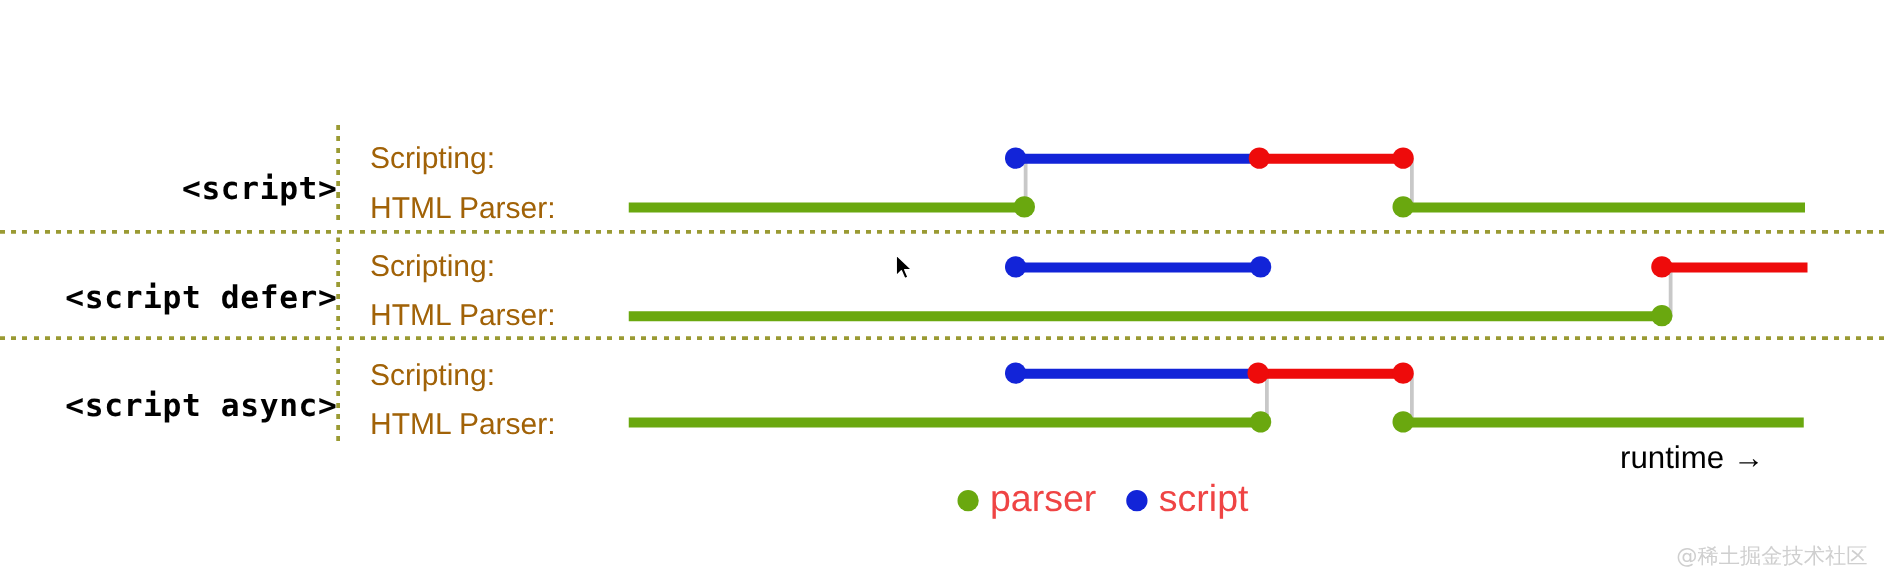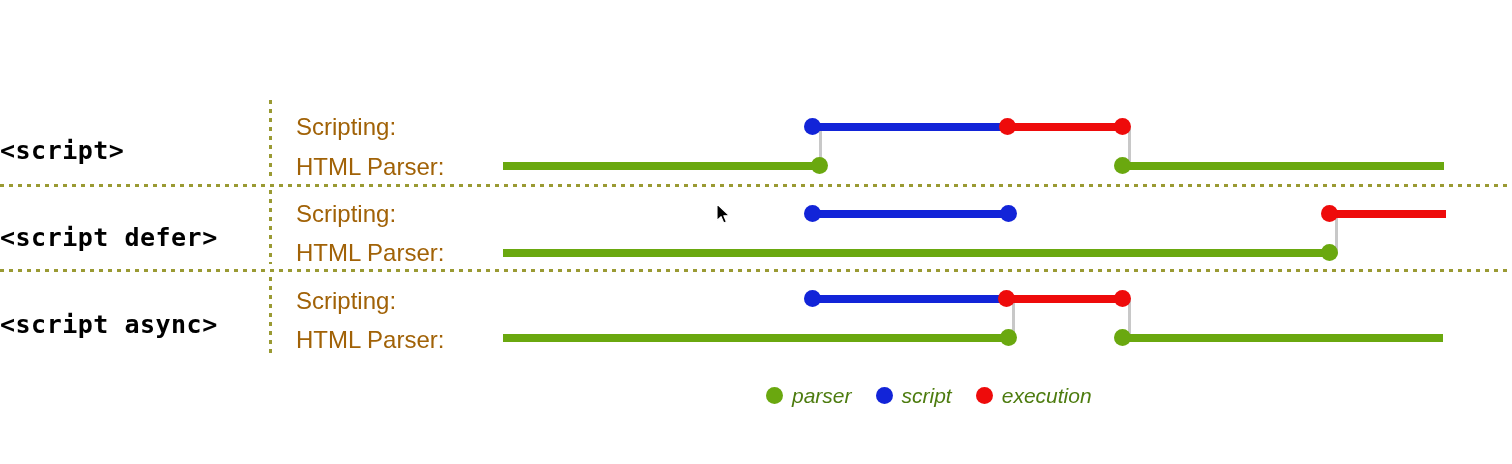--- a/index.html
+++ b/index.html
@@ -26,21 +26,21 @@
 
   
   .tag-label {
     position: absolute;
     font-family: "DejaVu Sans Mono", "Liberation Mono", monospace;
     font-weight: bold;
     font-size: 25px;
     color: #000000;
     letter-spacing: 0.5px;
     white-space: nowrap;
-    text-align: left;
+    text-align: right;
     width: 270px;
     left: 0;
   }
 
   
   .track-caption {
     position: absolute;
     left: 296px;
     font-family: "Liberation Sans", sans-serif;
     font-size: 24px;
@@ -121,26 +121,25 @@
     align-items: center;
     gap: 9px;
   }
   .legend-swatch {
     width: 17px;
     height: 17px;
     border-radius: 50%;
     display: block;
   }
   .legend-text {
-    font-size: 21px;
-    color: #4d7c0f;
+    font-size: 30px;
+    color: #ef4444;
     font-family: "Liberation Sans", sans-serif;
     white-space: nowrap;
     line-height: 1;
-    font-style: italic;
   }
 
   
   #watermark {
     position: absolute;
     right: 18px;
     bottom: 8px;
     font-size: 17px;
     color: #cfcfcf;
     font-family: "DejaVu Sans", sans-serif;
@@ -229,34 +228,32 @@
     <div class="seg blue" style="left:812px; top:295px; width:196px;"></div>
     <div class="seg red" style="left:1006px; top:295px; width:118px;"></div>
 
     <div class="dot blue" style="left:804px; top:290px;"></div>
     <div class="dot red" style="left:998px; top:290px;"></div>
     <div class="dot red" style="left:1114px; top:290px;"></div>
     <div class="dot green" style="left:1000px; top:329px;"></div>
     <div class="dot green" style="left:1114px; top:329px;"></div>
   </div>
 
+  <div id="runtime-label">runtime →</div>
 
   <div id="legend">
     <div class="legend-item">
       <span class="legend-swatch" style="background:#6aa80f;"></span>
       <span class="legend-text">parser</span>
     </div>
     <div class="legend-item">
       <span class="legend-swatch" style="background:#1224d8;"></span>
       <span class="legend-text">script</span>
     </div>
-    <div class="legend-item">
-      <span class="legend-swatch" style="background:#ee0b0b;"></span>
-      <span class="legend-text">execution</span>
-    </div>
-  </div>
-
+  </div>
+
+  <div id="watermark">@稀土掘金技术社区</div>
 
   <svg id="mouse-cursor" viewBox="0 0 15 22">
     <path d="M1 1 L1 17.5 L5.1 13.6 L7.8 19.9 L10.4 18.8 L7.8 12.7 L13.2 12.5 Z" fill="#000000" stroke="#ffffff" stroke-width="1.1" stroke-linejoin="round"></path>
   </svg>
 
 </div>
 
 </body></html>

